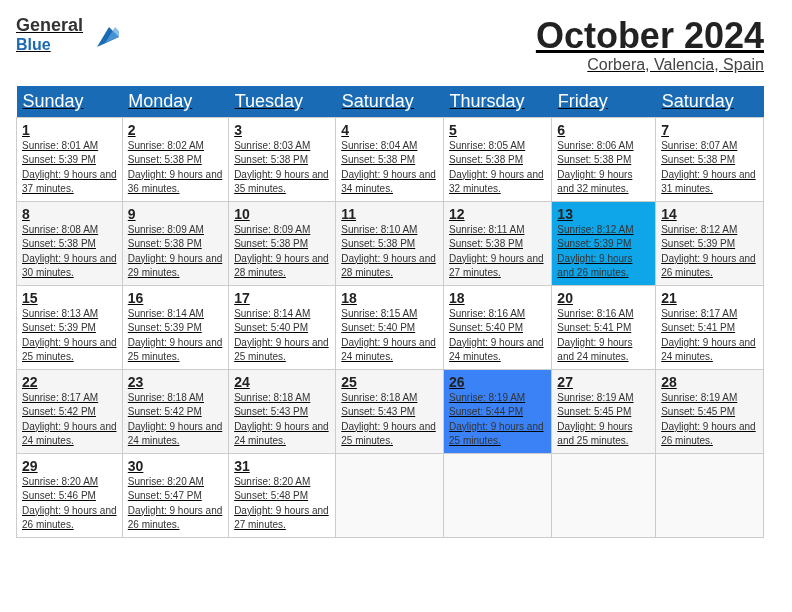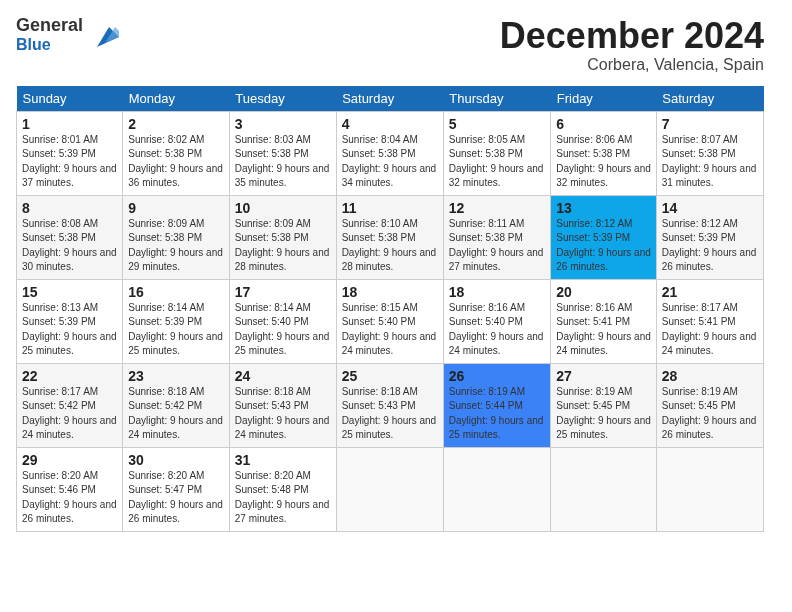--- a/index.html
+++ b/index.html
@@ -6,20 +6,21 @@
     body {
       font-family: Arial, sans-serif;
       background: #fff;
       width: 792px;
       height: 612px;
       overflow: hidden;
     }
     .container {
       width: 780px;
       padding: 16px 16px 10px 16px;
+      text-decoration: underline;
     }
     .header {
       display: flex;
       justify-content: space-between;
       align-items: flex-start;
       margin-bottom: 12px;
     }
     .logo-text {
       display: flex;
       flex-direction: column;
@@ -41,21 +42,21 @@
     table {
       width: 100%;
       border-collapse: collapse;
       font-size: 10.5px;
     }
     th {
       background: #1a6bb5;
       color: #fff;
       padding: 5px 6px;
       text-align: left;
-      font-size: 13px;
+      font-size: 18px;
       font-weight: normal;
     }
     td {
       border: 1px solid #ccc;
       vertical-align: top;
       padding: 4px 5px;
       width: 113px;
       height: 78px;
       background: #fff;
     }
@@ -92,21 +93,21 @@
       <div class="logo-text">
         <span style="font-size:18px;font-weight:bold;color:#333;line-height:1.1;">General</span>
         <span style="font-size:16px;font-weight:bold;color:#1a6bb5;line-height:1.1;">Blue</span>
       </div>
       <svg width="32" height="32" viewBox="0 0 32 32">
         <polygon points="10,28 22,8 32,18" fill="#1a6bb5"></polygon>
         <polygon points="18,24 28,8 36,16" fill="#5ba3e0" opacity="0.7"></polygon>
       </svg>
     </div>
     <div class="title-block">
-      <div class="month-title">December 2024</div>
+      <div class="month-title">October 2024</div>
       <div class="location">Corbera, Valencia, Spain</div>
     </div>
   </div>
 
   <table>
     <thead>
       <tr>
         <th>Sunday</th>
         <th>Monday</th>
         <th>Tuesday</th>

